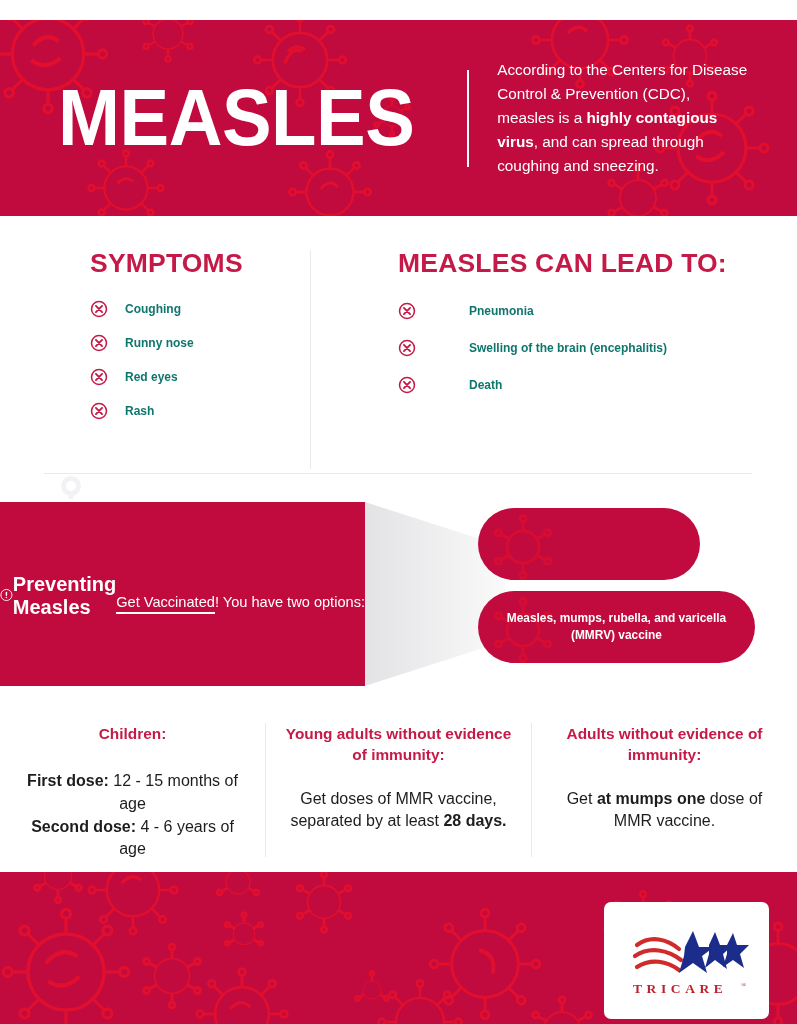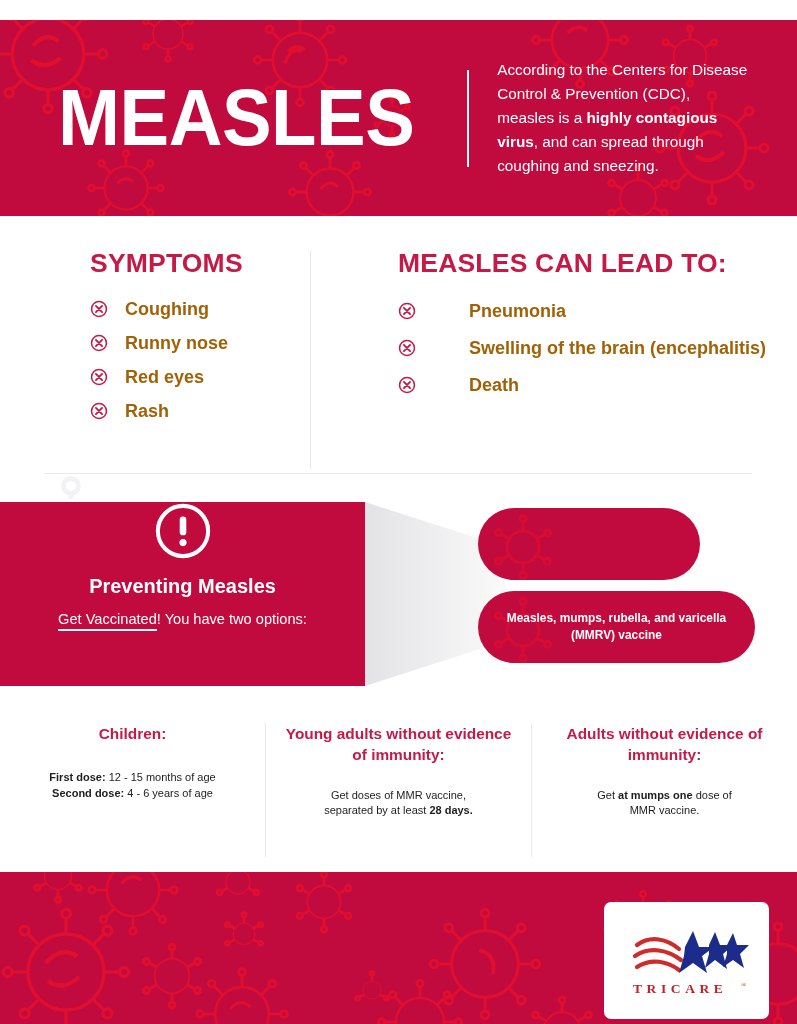--- a/index.html
+++ b/index.html
@@ -123,22 +123,22 @@
   .bullet-list { list-style: none; }
   .bullet-item {
     display: flex;
     align-items: center;
     margin-bottom: 12px;
     height: 22px;
   }
   .bullet-item:last-child { margin-bottom: 0; }
   .x-icon { flex: none; width: 18px; height: 18px; margin-right: 17px; }
   .bullet-label {
-    color: #a16207;
-    font-size: 18px;
+    color: #0f766e;
+    font-size: 12px;
     font-weight: bold;
     white-space: nowrap;
     font-family: "Liberation Sans", sans-serif;
   }
   .col-leadto .bullet-item { margin-bottom: 15px; gap: 36px; }
 
   .hr-soft {
     position: absolute;
     left: 44px;
     top: 257px;
@@ -172,23 +172,23 @@
     height: 184px;
     z-index: 1;
   }
   .prevent-content {
     position: absolute;
     left: 0;
     top: 3px;
     width: 365px;
     height: 184px;
     display: flex;
-    flex-direction: column;
     align-items: center;
     justify-content: flex-start;
+    padding-top: 16px;
     z-index: 3;
   }
   .excl-icon { width: 58px; height: 58px; margin-bottom: 15px; }
   .prevent-title {
     color: #ffffff;
     font-size: 20px;
     font-weight: bold;
     margin-bottom: 13px;
     font-family: "Liberation Sans", sans-serif;
   }
@@ -253,21 +253,21 @@
   .dose-head {
     color: #C51A47;
     font-size: 15.4px;
     font-weight: bold;
     line-height: 1.38;
     margin-bottom: 22px;
     font-family: "Liberation Sans", sans-serif;
   }
   .dose-body {
     color: #1d1d1f;
-    font-size: 11px;
+    font-size: 16px;
     line-height: 1.42;
     font-family: "Liberation Sans", sans-serif;
   }
   .dose-body b { font-weight: bold; }
   .dose-col.children .dose-head { margin-bottom: 26px; }
 
   
   .footer {
     position: relative;
     width: 797px;

